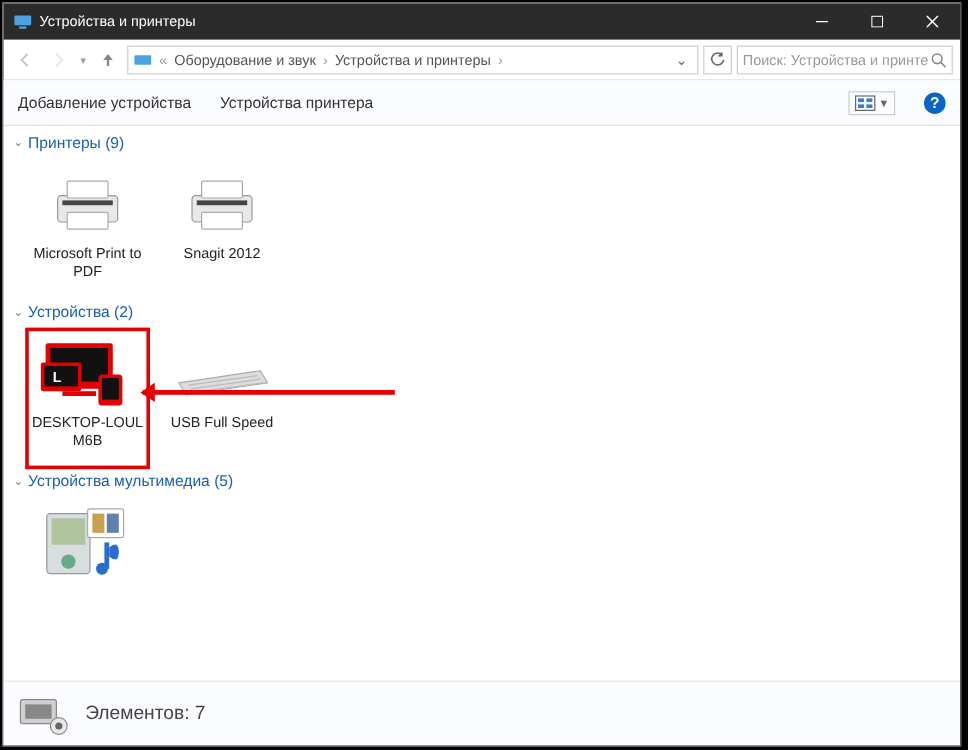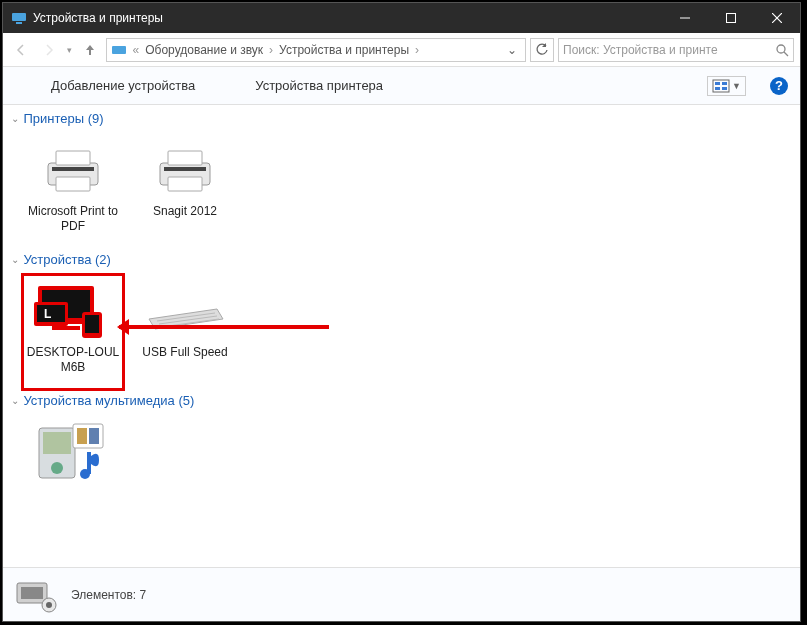--- a/index.html
+++ b/index.html
@@ -16,28 +16,28 @@
 
 .addrbar { height: 34px; border-bottom: 1px solid #e0e0e0; display: flex; align-items: center; padding: 0 6px; gap: 4px; font-size: 12px; color: #555; }
 .navbtn { width: 24px; height: 24px; display: flex; align-items: center; justify-content: center; color: #888; }
 .navbtn.disabled { opacity: .5; }
 .breadcrumb { flex: 1; height: 24px; border: 1px solid #ccc; display: flex; align-items: center; padding: 0 4px; gap: 0; overflow: hidden; }
 .breadcrumb .bcicon { margin-right: 4px; }
 .bcitem { padding: 0 4px; white-space: nowrap; }
 .bcsep { color: #999; padding: 0 2px; }
 .bcdrop { margin-left: auto; color: #666; padding: 0 4px;}
 .refreshbtn { width: 24px; height: 24px; border: 1px solid #ccc; display:flex; align-items:center; justify-content:center; }
-.searchbox { width: 236px; height: 24px; border: 1px solid #ccc; display: flex; align-items: center; padding: 0 4px; color: #999; }
+.searchbox { width: 180px; height: 24px; border: 1px solid #ccc; display: flex; align-items: center; padding: 0 4px; color: #999; }
 .searchbox input { border: 0; outline: 0; flex: 1; font-size: 12px; color: #333; }
 .searchbox input::placeholder { color: #999; }
 
 
 .toolbar { height: 38px; border-bottom: 1px solid #e0e0e0; display: flex; align-items: center; padding: 0 12px; font-size: 13px; color: #333; gap: 24px; background:#fafcff;}
 .toolbar .spacer { flex: 1; }
-.toolbtn { display:flex; align-items:center; gap:4px;margin-left:36px; }
+.toolbtn { display:flex; align-items:center; gap:4px; }
 .viewdrop { display:flex; align-items:center; gap:2px; border:1px solid #ccc; padding:2px 4px; }
 .helpbtn { width:18px; height:18px; border-radius:50%; background:#0a64c8; color:#fff; font-size:13px; font-weight:bold; display:flex; align-items:center; justify-content:center; }
 
 
 .content { flex: 1; overflow-y: auto; background: #fff; position: relative; }
 .content::-webkit-scrollbar { width: 17px; }
 .content::-webkit-scrollbar-track { background: #f0f0f0; }
 .content::-webkit-scrollbar-thumb { background: #c0c0c0; }
 
 .group-header { display:flex; align-items:center; padding: 6px 8px 2px 8px; font-size: 13px; color: #1a5fb4; gap:4px; cursor: default;}
@@ -47,21 +47,21 @@
 .item { width: 112px; display: flex; flex-direction: column; align-items: center; text-align: center; font-size: 12px; color: #222; padding: 4px; position:relative; }
 .item .iconslot { width: 90px; height: 60px; display:flex; align-items:center; justify-content:center; }
 .item .label { margin-top: 4px; line-height: 1.25; }
 
 .highlight { position:absolute; top: -4px; left: 4px; width: 104px; height: 118px; border: 3px solid #e40000; pointer-events:none; }
 
 .annot-arrow { position:absolute; height:4px; background:#e40000; top: 56px; }
 .annot-arrow::before { content:""; position:absolute; left:-10px; top:-6px; border:8px solid transparent; border-right:12px solid #e40000; }
 
 
-.statusbar { height: 54px; border-top: 1px solid #e0e0e0; display:flex; align-items:center; padding: 0 10px; font-size:12px; color:#444; gap:10px; background:#fafcff;}
+.statusbar { height: 54px; border-top: 1px solid #e0e0e0; display:flex; align-items:center; padding: 0 10px; font-size:16px; color:#444; gap:10px; background:#fafcff;}
 .statusicon { width:48px; height:40px; display:flex; align-items:center; justify-content:center; }
 
 
 svg { display:block; }
 </style>
 </head>
 <body>
 
 <div class="window">
 

